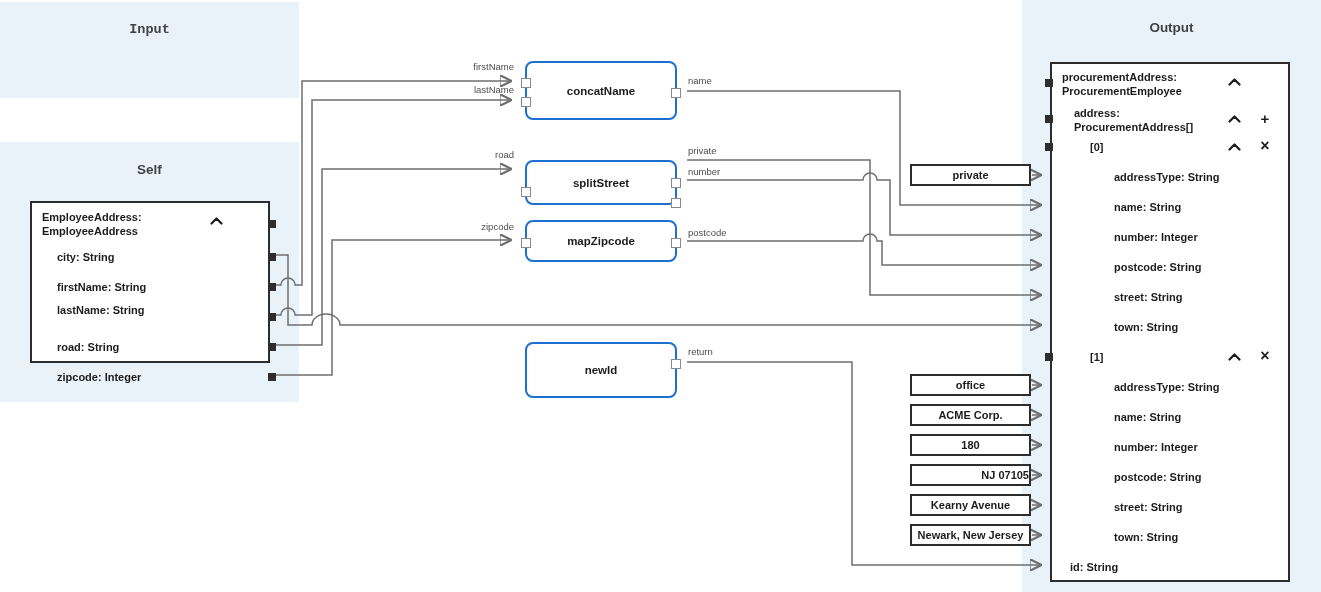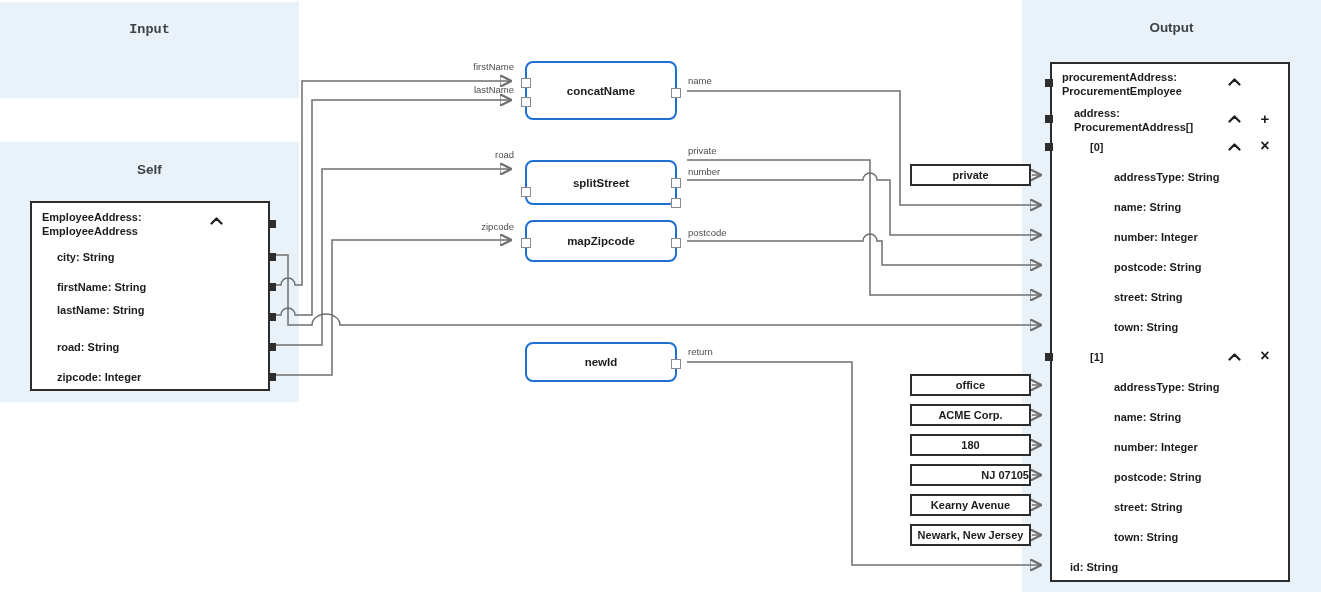--- a/index.html
+++ b/index.html
@@ -60,21 +60,21 @@
     <path d="M687,362 L852,362 L852,565 L1040,565" marker-end="url(#arrow)"></path>
     <path d="M1032,175 L1040,175" marker-end="url(#arrow)"></path>
     <path d="M1032,385 L1040,385" marker-end="url(#arrow)"></path>
     <path d="M1032,415 L1040,415" marker-end="url(#arrow)"></path>
     <path d="M1032,445 L1040,445" marker-end="url(#arrow)"></path>
     <path d="M1032,475 L1040,475" marker-end="url(#arrow)"></path>
     <path d="M1032,505 L1040,505" marker-end="url(#arrow)"></path>
     <path d="M1032,535 L1040,535" marker-end="url(#arrow)"></path>
   </svg>
 
-  <div class="node" style="left:30px;top:201px;width:240px;height:190px;">
+  <div class="node" style="left:30px;top:201px;width:240px;height:162px;">
     <div class="t2row" style="left:10px;top:7px;">
       <div>EmployeeAddress:</div>
         <div>EmployeeAddress</div>
     </div>
     <svg class="chev" style="left:178px;top:14px;" viewBox="0 0 13 8">
       <polyline points="1.5,6.5 6.5,1.5 11.5,6.5" fill="none" stroke="#1c1c1c" stroke-width="2.2" stroke-linecap="round" stroke-linejoin="round"></polyline>
     </svg>
     <div class="trow" style="left:25px;top:46px;">city: String</div>
     <div class="trow" style="left:25px;top:76px;">firstName: String</div>
     <div class="trow" style="left:25px;top:99px;">lastName: String</div>
@@ -98,21 +98,21 @@
     <span class="fnlabel">splitStreet</span>
     <div class="fport" style="left:-6px;top:25px;"></div>
     <div class="fport" style="right:-6px;top:16px;"></div>
     <div class="fport" style="right:-6px;top:36px;"></div>
   </div>
   <div class="fnbox" style="left:525px;top:220px;width:152px;height:42px;text-align:right;">
     <span class="fnlabel">mapZipcode</span>
     <div class="fport" style="left:-6px;top:16px;"></div>
     <div class="fport" style="right:-6px;top:16px;"></div>
   </div>
-  <div class="fnbox" style="left:525px;top:342px;width:152px;height:40px;">
+  <div class="fnbox" style="left:525px;top:342px;width:152px;height:56px;">
     <span class="fnlabel">newId</span>
     <div class="fport" style="right:-6px;top:15px;"></div>
   </div>
 
   <div class="plabel r" style="left:414px;top:61px;width:100px;">firstName</div>
   <div class="plabel r" style="left:414px;top:84px;width:100px;">lastName</div>
   <div class="plabel r" style="left:414px;top:149px;width:100px;">road</div>
   <div class="plabel r" style="left:414px;top:221px;width:100px;">zipcode</div>
   <div class="plabel" style="left:688px;top:75px;">name</div>
   <div class="plabel" style="left:688px;top:145px;">private</div>

